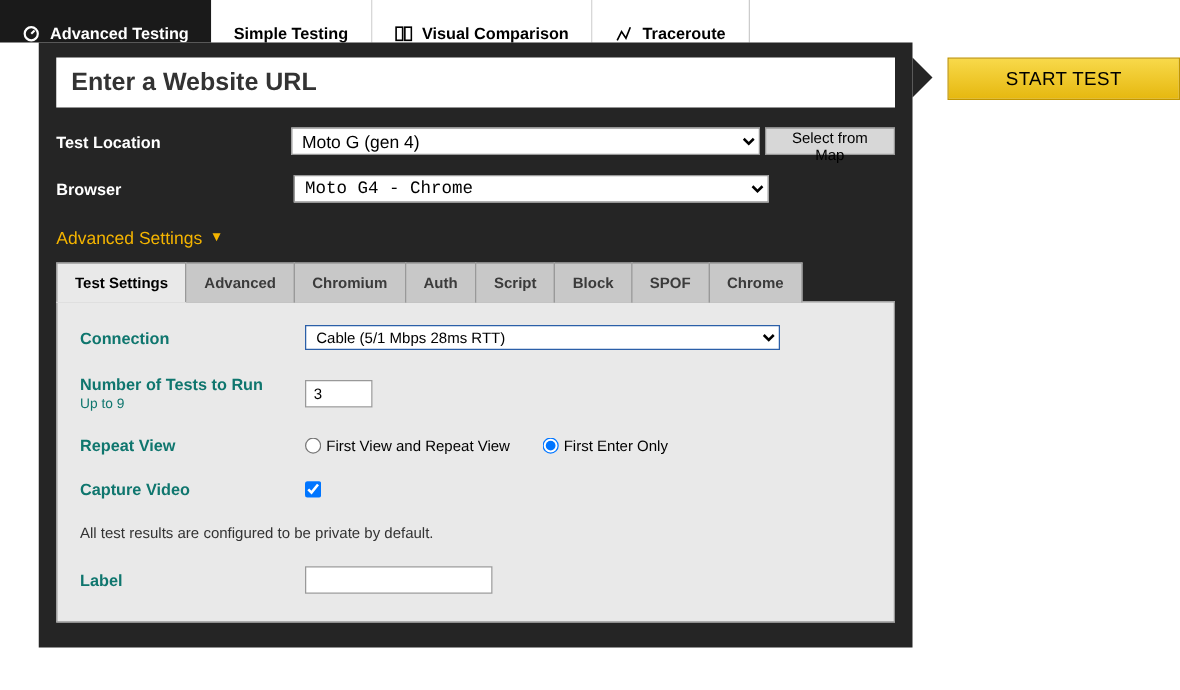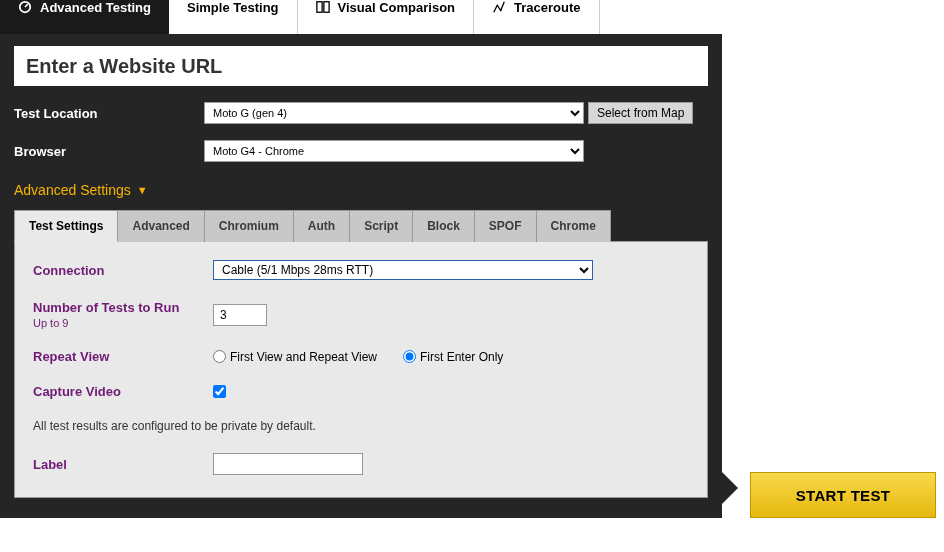--- a/index.html
+++ b/index.html
@@ -1,59 +1,59 @@
 <!DOCTYPE html>
 <html><head>
 <meta charset="utf-8">
 <style>
   * { box-sizing: border-box; margin: 0; padding: 0; }
   body { font-family: Arial, Helvetica, sans-serif; font-size: 13px; background: #fff; color: #000; }
   .canvas { width: 944px; height: 552px; position: relative; background: #fff; }
   
   .tabs-bar { display: flex; height: 34px; }
-  .nav-tab { display: flex; align-items: flex-start; gap: 8px; padding: 0 18px; font-weight: bold; font-size: 13px; cursor: pointer; }
+  .nav-tab { display: flex; align-items: flex-end; gap: 8px; padding: 0 18px; font-weight: bold; font-size: 13px; cursor: pointer; }
   .nav-tab.active { background: #1a1a1a; color: #fff; }
   .nav-tab.inactive { background: #fff; color: #000; border-right: 1px solid #ccc; }
   .nav-tab .icon { width: 14px; height: 14px; display: inline-flex; align-items: center; justify-content: center; }
   
-  .main-row { display: flex; align-items: flex-end; }
+  .main-row { display: flex; align-items: flex-start; padding-left: 31px; }
   .panel { width: 722px; background: #252525; padding: 12px 14px 20px 14px; }
   
   .url-input { width: 100%; height: 40px; background: #fff; border: none; padding: 0 12px; font-size: 20px; font-weight: bold; }
   .url-input::placeholder { color: #333; }
   
   .form-row { display: flex; align-items: center; margin-top: 16px; }
   .form-label { width: 190px; color: #fff; font-weight: bold; font-size: 13px; }
-  .select-main { height: 22px; background: #fff; border: 1px solid #999; font-size: 11px; padding: 0 4px; }
+  .select-main { height: 22px; background: #fff; border: 1px solid #999; font-size: 14px; padding: 0 4px; }
   .loc-select { width: 380px; }
   .btn-map { height: 22px; background: #d7d7d7; border: 1px solid #999; font-size: 12px; padding: 0 8px; margin-left: 4px; cursor: pointer; }
-  .browser-select { width: 380px; }
+  .browser-select { width: 380px; font-family: Liberation Mono, monospace; }
   
   .adv-toggle { color: #f4b400; font-weight: normal; font-size: 14px; margin-top: 20px; cursor: pointer; display: flex; align-items: center; gap: 6px; }
   .adv-toggle .tri { color: #f4b400; font-size: 11px; }
   
   .sub-tabs { display: flex; margin-top: 12px; }
   .sub-tab { padding: 8px 14px; background: #c8c8c8; color: #3b3b3b; font-size: 12px; font-weight: bold; border: 1px solid #999; border-bottom: none; cursor: pointer; }
   .sub-tab.active { background: #e9e9e9; color: #000; border-bottom: 1px solid #e9e9e9; position: relative; z-index: 2; }
   .sub-tab + .sub-tab { margin-left: -1px; }
   
   .settings-body { background: #e9e9e9; border: 1px solid #999; padding: 18px 18px 22px 18px; margin-top: -1px; }
   .srow { display: flex; align-items: center; margin-bottom: 20px; }
-  .slabel { width: 180px; font-weight: bold; font-size: 13px; color: #701a75; }
+  .slabel { width: 180px; font-weight: bold; font-size: 13px; color: #0f766e; }
   .slabel .hint { font-weight: normal; font-size: 11px; display: block; margin-top: 2px; }
   .conn-select { width: 380px; height: 20px; border: 1px solid #2b5fa8; background: #fff; font-size: 12px; padding: 0 4px; }
   .num-input { width: 54px; height: 22px; border: 1px solid #999; background: #fff; padding: 0 6px; font-size: 12px; }
   .label-input { width: 150px; height: 22px; border: 1px solid #999; background: #fff; padding: 0 6px; font-size: 12px; }
   .radio-group { display: flex; align-items: center; gap: 12px; font-size: 12px; }
   .radio-group label { margin-right: 14px; display: flex; align-items: center; gap: 4px; }
   .notice { font-size: 12px; color: #333; margin-bottom: 20px; }
   
   .start-wrap { display: flex; align-items: flex-start; margin-top: 12px; }
   .pointer { width: 0; height: 0; border-top: 16px solid transparent; border-bottom: 16px solid transparent; border-left: 16px solid #252525; margin-top: 0; }
-  .start-btn { margin-left: 12px; width: 186px; height: 46px; background: linear-gradient(#f8d94a, #e6b80f); border: 1px solid #c29600; color: #000; font-weight: bold; font-size: 15px; cursor: pointer; letter-spacing: 0.3px; }
+  .start-btn { margin-left: 12px; width: 186px; height: 34px; background: linear-gradient(#f8d94a, #e6b80f); border: 1px solid #c29600; color: #000; font-weight: normal; font-size: 15px; cursor: pointer; letter-spacing: 0.3px; }
 </style>
 </head>
 <body>
 
 <div class="canvas">
   <div class="tabs-bar">
     <div class="nav-tab active">
       <span class="icon">
         <svg viewBox="0 0 16 16" width="14" height="14">
             <circle cx="8" cy="8" r="6" fill="none" stroke="#fff" stroke-width="2"></circle>

